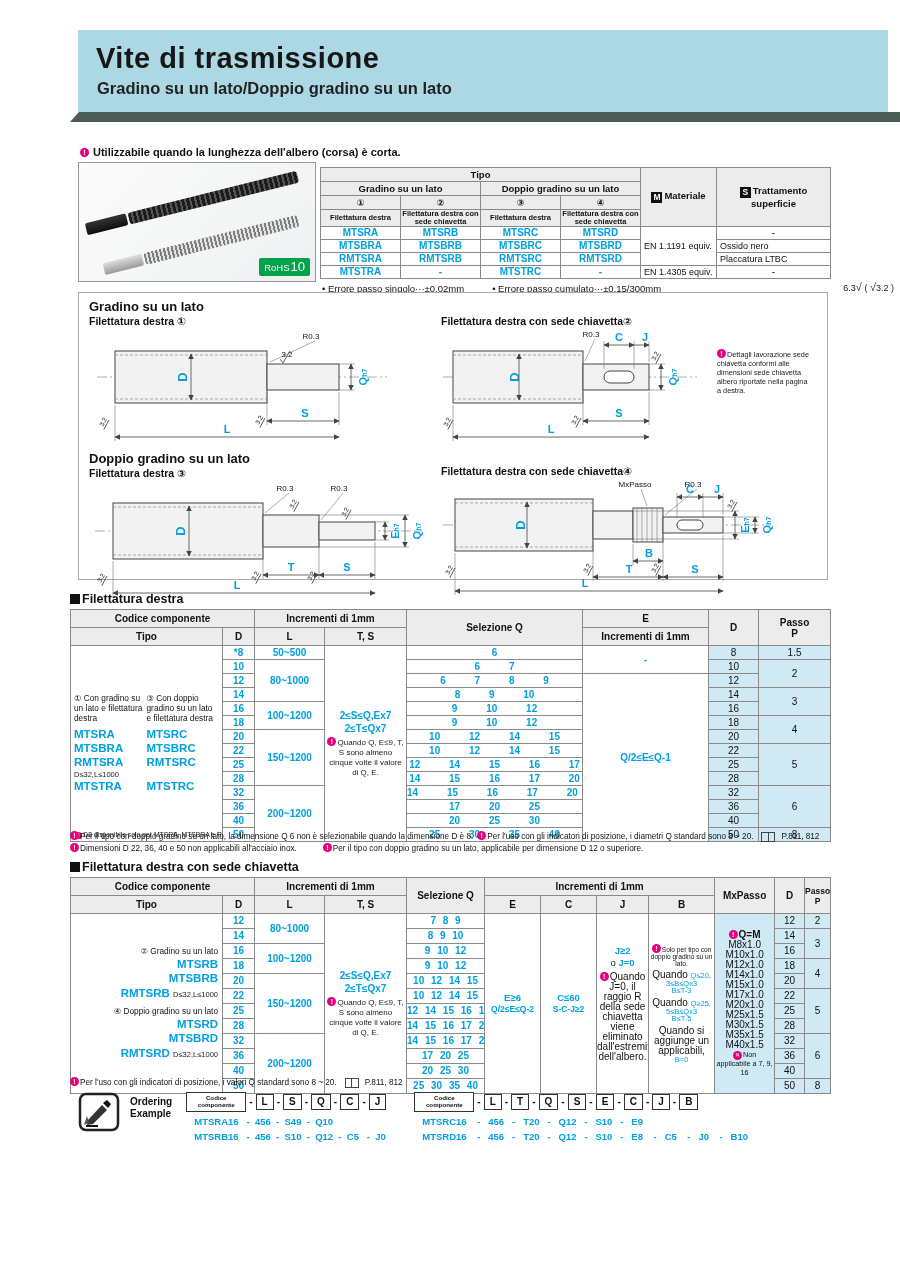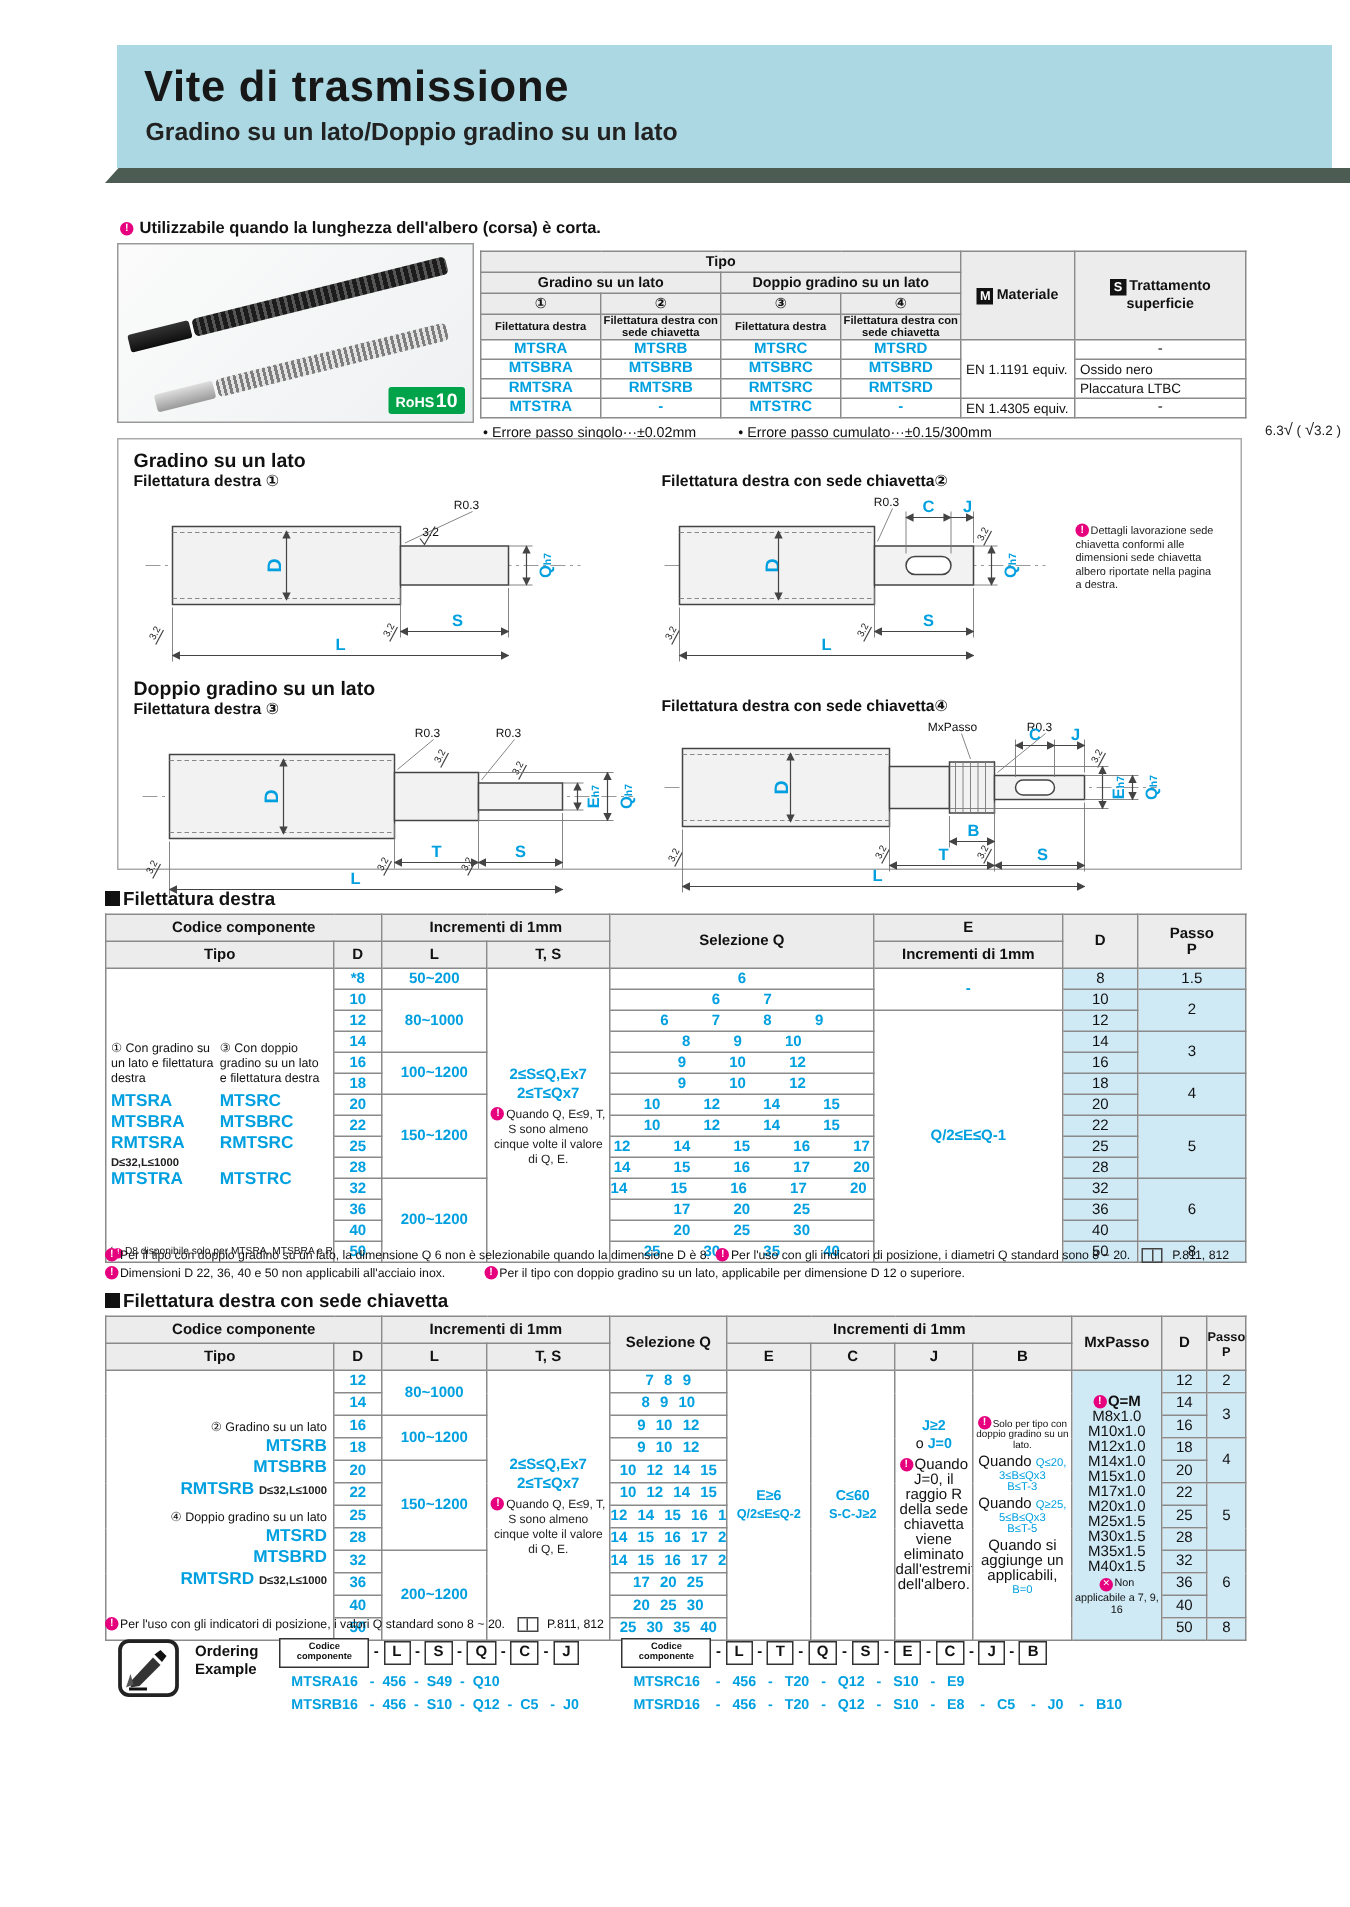--- a/index.html
+++ b/index.html
@@ -30,21 +30,21 @@
 
   
   .photo{position:absolute;left:78px;top:162px;width:236px;height:118px;border:1px solid #999;
     background:linear-gradient(135deg,#fbfbfb 0%,#eef1f2 100%);overflow:hidden}
   .rod{position:absolute;height:12px;border-radius:3px;display:flex;align-items:stretch}
   .rod .thr1{flex:1;background:repeating-linear-gradient(90deg,#1c1c1c 0 3px,#565656 3px 5px);border-radius:3px}
   .rod .tip1{width:42px;background:linear-gradient(#333,#0e0e0e);border-radius:2px;margin-right:2px}
   .rod .thr2{flex:1;background:repeating-linear-gradient(90deg,#7e7e7e 0 2px,#e3e3e3 2px 4px);border-radius:3px}
   .rod .tip2{width:40px;background:linear-gradient(#ddd,#9a9a9a);border-radius:2px;margin-right:2px}
   .rohs{position:absolute;right:5px;bottom:5px;background:#00a24a;color:#fff;border-radius:2px;
-    padding:1px 5px 2px 5px;font-weight:bold;display:flex;align-items:baseline;gap:1px}
+    padding:1px 5px 2px 5px;font-weight:normal;display:flex;align-items:baseline;gap:1px}
   .rohs .r1{font-size:9.5px}.rohs .r2{font-size:13px}
 
   
   .ttab{position:absolute;left:320px;top:167px}
   table{border-collapse:collapse;table-layout:fixed}
   .tt{width:510px;border:1.5px solid #444}
   .tt th,.tt td{border:1px solid #8a8a8a;text-align:center;padding:0;overflow:hidden}
   .tt th{background:#ececec;font-size:9.5px;font-weight:bold;height:13px}
   .tt th.small{font-size:7.5px;font-weight:bold;line-height:1.05}
   .tt td{font-size:10px;height:12px}
@@ -95,21 +95,21 @@
   .qcell2{color:#00a0e0;font-weight:bold;font-size:8.5px;text-align:left;padding-left:3px;word-spacing:4px;white-space:nowrap}
   .bgblue{background:#cfe9f5}
   .ecell{color:#00a0e0;font-weight:bold}
   .tscell{vertical-align:middle}
   .tscell .f{color:#00a0e0;font-weight:bold;font-size:10px;line-height:1.3}
   .note8{font-size:8px;line-height:1.25;margin-top:2px;padding:0 2px;font-weight:normal;color:#222}
   .tipo{vertical-align:middle;position:relative}
   .tipo-flex{display:flex;text-align:left;padding:0 3px}
   .tcolh{width:50%;font-size:8.3px;line-height:1.2}
   .codeln{font-size:11.5px;line-height:1.25;color:#00a0e0;font-weight:bold}
-  .dimnote{font-size:7.5px;color:#222;font-weight:bold}
+  .dimnote{font-size:7.5px;color:#222;font-weight:normal}
   .d8{position:absolute;left:2px;bottom:2px;font-size:6.8px;white-space:nowrap;display:flex;align-items:center}
   .d8 .pico{width:7px;height:7px;line-height:7px;font-size:5px}
   .fnotes{position:absolute;left:70px;font-size:8.2px;line-height:1.45}
   .fnotes .row{display:flex;align-items:center;gap:4px;white-space:nowrap}
   .ref{font-weight:normal;color:#111;text-decoration:none}
   .smallcell{font-size:7.3px;line-height:1.2;padding:0 1px}
   .mxcell{font-size:8px;line-height:1.4;background:#cfe9f5}
   .mxcell .mx0{font-weight:bold}
   .mxnote{font-size:7.2px;line-height:1.15;margin-top:1px}
   .jf{color:#00a0e0;font-weight:bold;font-size:9.5px;line-height:1.3}
@@ -537,21 +537,21 @@
             <div class="codeln">MTSTRC</div>
           </div>
         </div>
         <div class="d8">
           <span>(</span>
               <span class="pico">!</span>
               <span>D8 disponibile solo per MTSRA, MTSBRA e RMTSRA.)</span>
         </div>
       </td>
       <td class="dcol">*8</td>
-      <td class="lcol">50~200</td>
+      <td class="lcol">50~500</td>
       <td class="tscell" rowspan="14">
         <div class="f">2≤S≤Q,Ex7</div>
         <div class="f">2≤T≤Qx7</div>
         <div class="note8"><span class="pico">!</span><span>Quando Q, E≤9, T, S sono almeno cinque volte il valore di Q, E.</span></div>
       </td>
       <td class="qcell">6</td>
       <td class="ecell" rowspan="2">-</td>
       <td class="bgblue">8</td>
       <td class="bgblue">1.5</td>
     </tr>

